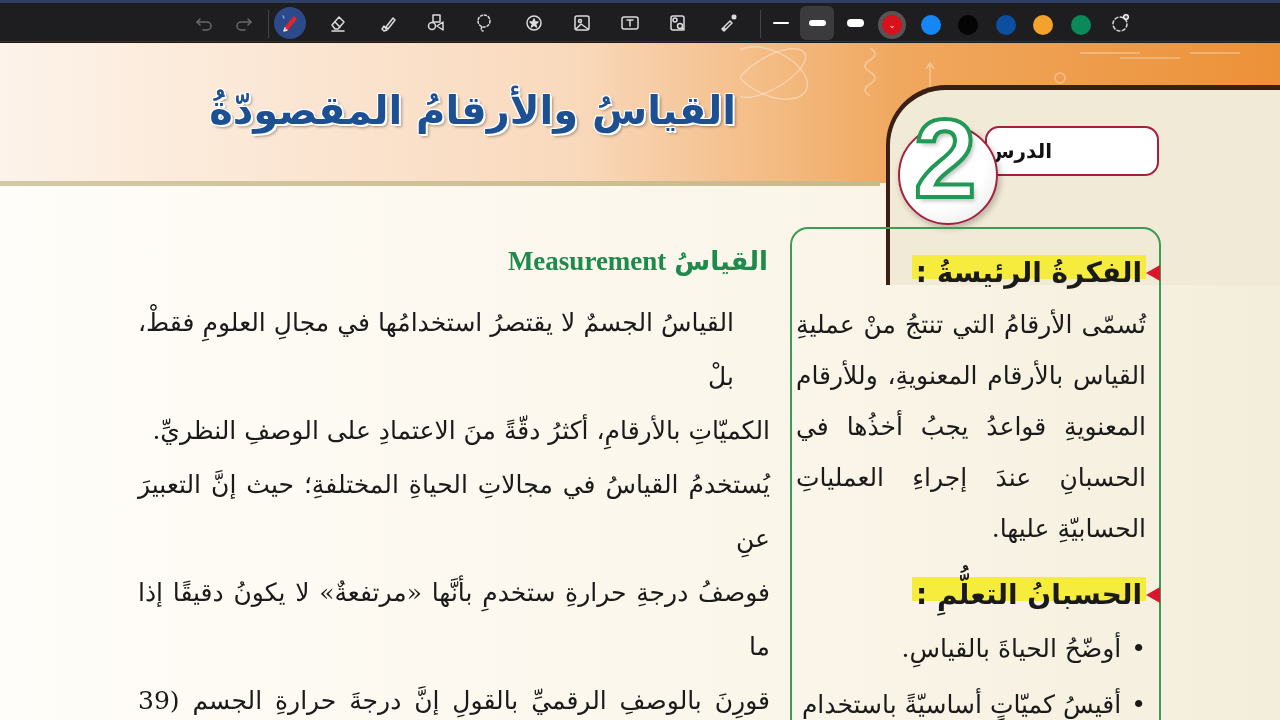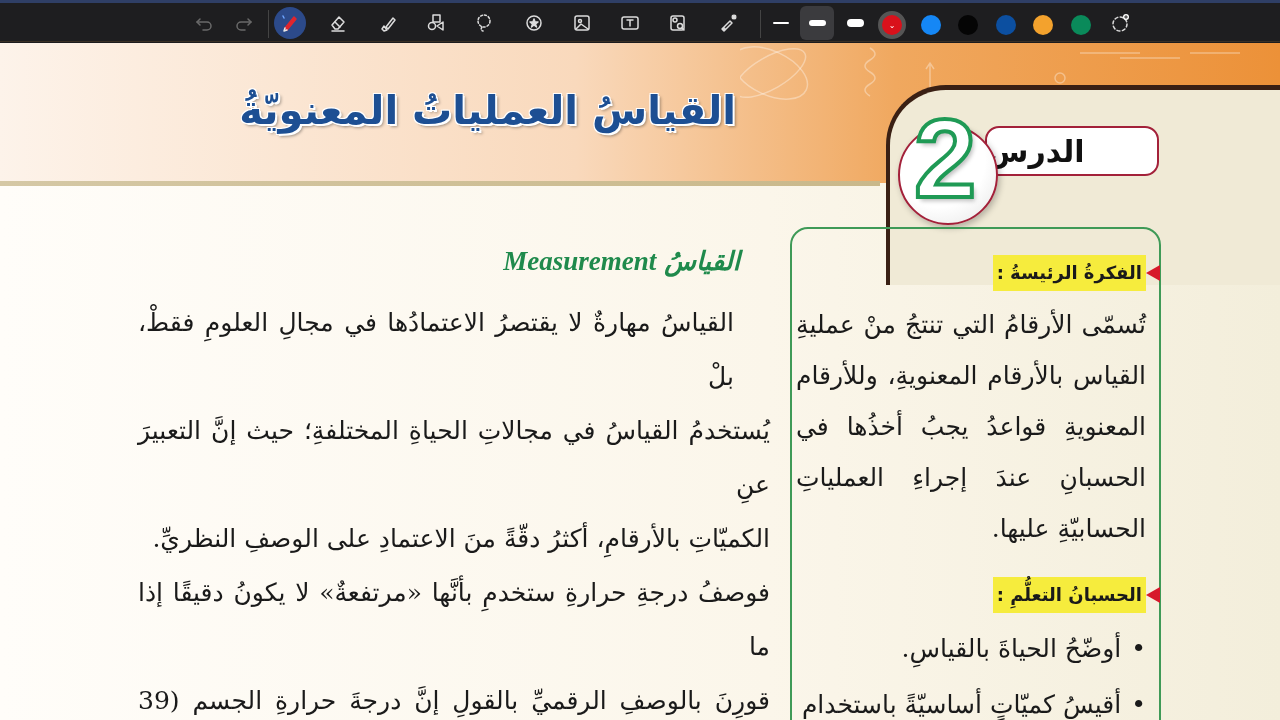--- a/index.html
+++ b/index.html
@@ -25,34 +25,34 @@
   .banner { position: absolute; left: 0; top: 0; width: 1280px; height: 140px;
     background: linear-gradient(90deg, #fdf3ea 0%, #f9d9bc 45%, #f0a85f 70%, #ec9138 100%); }
   .banner-rule { position: absolute; left: 0; top: 138px; width: 880px; height: 5px; background: linear-gradient(90deg,#d5c8a5,#c9b88a); }
   .deco { position: absolute; stroke: rgba(255,255,255,0.35); fill: none; stroke-width: 1.5; }
 
   .title-ar { position: absolute; right: 544px; top: 44px; font-family: "DejaVu Sans", sans-serif; font-weight: bold; font-size: 40px; color: #1d4f93; direction: rtl; text-shadow: 2px 2px 0 #fff, -1px -1px 0 #fff, 1px -1px 0 #fff, -1px 1px 0 #fff, 3px 3px 3px rgba(0,0,0,0.35); letter-spacing: 0; }
   .title-en { position: absolute; left: 188px; top: 106px; font-family: "Liberation Sans", sans-serif; font-weight: bold; font-size: 24px; letter-spacing: 3.2px; color: #1d4f93; }
 
   
   .lesson-panel { position: absolute; left: 886px; top: 42px; width: 400px; height: 200px; background: #f0ead6; border-top-left-radius: 60px; border-top: 5px solid #3a2014; border-left: 4px solid #3a2014; }
-  .lesson-label { position: absolute; left: 985px; top: 83px; width: 174px; height: 50px; background: #fff; border: 2px solid #a3213a; border-radius: 14px; display: flex; align-items: center; justify-content: flex-end; padding-right: 26px; font-weight: bold; font-size: 30px; color: #111; direction: rtl; }
+  .lesson-label { position: absolute; left: 985px; top: 83px; width: 174px; height: 50px; background: #fff; border: 2px solid #a3213a; border-radius: 14px; display: flex; align-items: center; justify-content: flex-end; padding-right: 26px; font-weight: bold; font-size: 20px; color: #111; direction: rtl; }
   .lesson-circle { position: absolute; left: 898px; top: 82px; width: 100px; height: 100px; border-radius: 50%; background: radial-gradient(circle at 40% 35%, #ffffff 55%, #e3e3e3 100%); border: 2px solid #a3213a; box-shadow: 2px 3px 6px rgba(0,0,0,0.25); }
   .lesson-num { position: absolute; left: 914px; top: 60px; font-family: "Liberation Sans", sans-serif; font-weight: bold; font-size: 112px; line-height: 1; color: #fff; -webkit-text-stroke: 4px #1f9a55; text-shadow: 3px 4px 4px rgba(0,0,0,0.25); }
 
   
   .sidebox { position: absolute; left: 790px; top: 184px; width: 371px; height: 520px; border: 2px solid #3f9a57; border-radius: 18px; }
-  .side-heading { position: absolute; right: 134px; direction: rtl; background: #f6ec3d; font-weight: bold; font-size: 18px; color: #1a1a1a; padding: 0 4px; line-height: 36px; height: 36px; }
+  .side-heading { position: absolute; right: 134px; direction: rtl; background: #f6ec3d; font-weight: bold; font-size: 28px; color: #1a1a1a; padding: 0 4px; line-height: 36px; height: 24px; }
   .side-arrow { position: absolute; width: 0; height: 0; border-top: 8px solid transparent; border-bottom: 8px solid transparent; border-right: 14px solid #d7182a; }
   .side-text { position: absolute; right: 134px; width: 350px; direction: rtl; text-align: justify; font-family: "DejaVu Serif", serif; font-size: 25px; line-height: 51px; color: #1a1a1a; margin-left: 37px; }
   .bullets { position: absolute; right: 134px; width: 350px; direction: rtl; font-family: "DejaVu Serif", serif; font-size: 25px; line-height: 56px; color: #1a1a1a; list-style: none; }
   .bullets li::before { content: "•"; margin-left: 10px; }
 
   
-  .section-title { position: absolute; right: 540px; top: 203px; direction: rtl; font-weight: bold; font-size: 26px; color: #1f8a4c; font-style: italic; }
+  .section-title { position: absolute; right: 512px; top: 203px; direction: rtl; font-weight: bold; font-size: 26px; color: #1f8a4c; }
   .section-title .en { font-family: "Liberation Serif", serif; font-weight: bold; font-size: 27px; margin-right: 8px; }
   .body-text { position: absolute; left: 138px; top: 253px; width: 632px; direction: rtl; text-align: justify; text-align-last: right; font-family: "DejaVu Serif", serif; font-size: 25px; line-height: 54px; color: #1a1a1a; text-indent: 36px; }
   .body-text .line { display: block; text-indent: 0; }
   .body-text .line:first-child { padding-right: 36px; }
 </style>
 </head>
 <body>
 
 <div class="topline"></div>
 <div class="toolbar">
@@ -174,21 +174,21 @@
       <ellipse cx="30" cy="30" rx="40" ry="16" transform="rotate(-30 30 30)"></ellipse>
       <path d="M130 5 q10 6 0 12 q-10 6 0 12 q10 6 0 12 q-10 6 0 12"></path>
       <path d="M190 60 V20 M186 26 L190 20 L194 26"></path>
       <path d="M230 70 Q280 40 340 55"></path>
         <circle cx="320" cy="35" r="5"></circle>
       <path d="M340 10 H400 M380 15 H440 M450 10 H500"></path>
     </svg>
   </div>
   <div class="banner-rule"></div>
 
-  <div class="title-ar">القياسُ العملياتُ المعنويّةُ</div>
+  <div class="title-ar">القياسُ والأرقامُ المقصودّةُ</div>
 
   <div class="lesson-panel"></div>
   <div class="lesson-label">الدرس</div>
   <div class="lesson-circle"></div>
   <div class="lesson-num">2</div>
 
   <div class="sidebox"></div>
 
   <div class="side-arrow" style="left:1146px;top:222px"></div>
   <div class="side-heading" style="top:212px">الفكرةُ الرئيسةُ :</div>
@@ -199,20 +199,20 @@
   <ul class="bullets" style="top:578px">
     <li>أوضّحُ الحياةَ بالقياسِ.</li>
     <li>أقيسُ كميّاتٍ أساسيّةً باستخدام أداةٍ</li>
   </ul>
 
   <div class="section-title">
     <span>القياسُ</span><span class="en">Measurement</span>
   </div>
 
   <div class="body-text">
-    <span class="line">القياسُ مهارةٌ لا يقتصرُ الاعتمادُها في مجالِ العلومِ فقطْ، بلْ</span>
+    <span class="line">القياسُ الجسمٌ لا يقتصرُ استخدامُها في مجالِ العلومِ فقطْ، بلْ</span>
+    <span class="line">الكميّاتِ بالأرقامِ، أكثرُ دقّةً منَ الاعتمادِ على الوصفِ النظريِّ.</span>
     <span class="line">يُستخدمُ القياسُ في مجالاتِ الحياةِ المختلفةِ؛ حيث إنَّ التعبيرَ عنِ</span>
-    <span class="line">الكميّاتِ بالأرقامِ، أكثرُ دقّةً منَ الاعتمادِ على الوصفِ النظريِّ.</span>
     <span class="line">فوصفُ درجةِ حرارةِ ستخدمِ بأنَّها «مرتفعةٌ» لا يكونُ دقيقًا إذا ما</span>
     <span class="line">قورِنَ بالوصفِ الرقميِّ بالقولِ إنَّ درجةَ حرارةِ الجسم (39 °C)،</span>
 
   </div>
 </div>
 
 </body></html>

